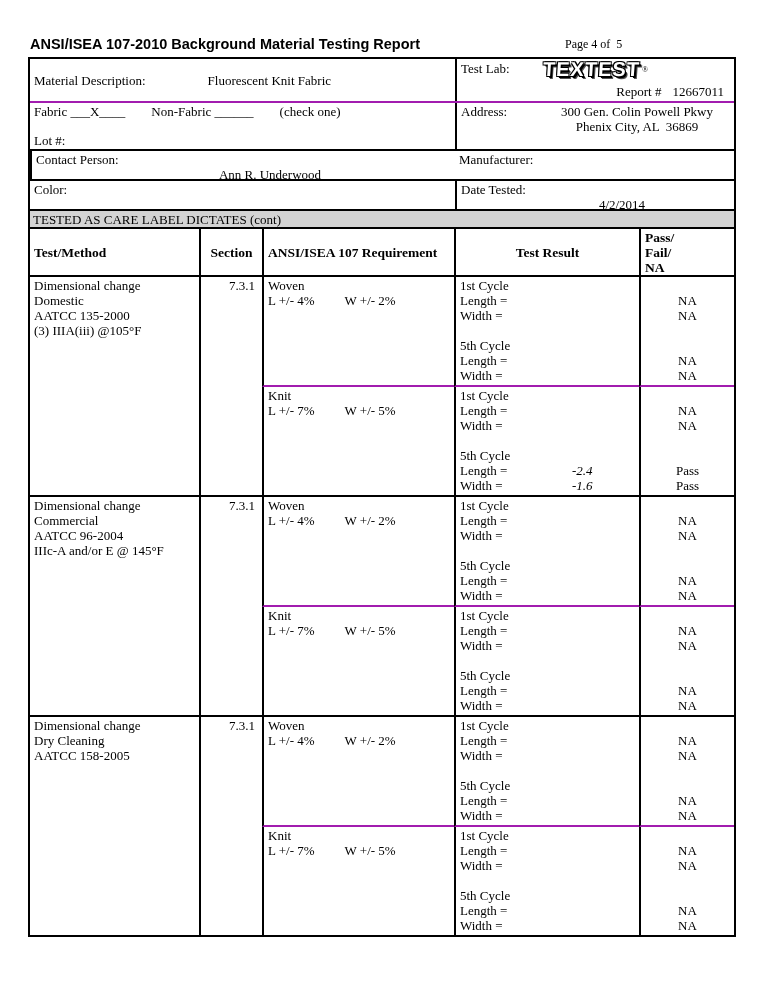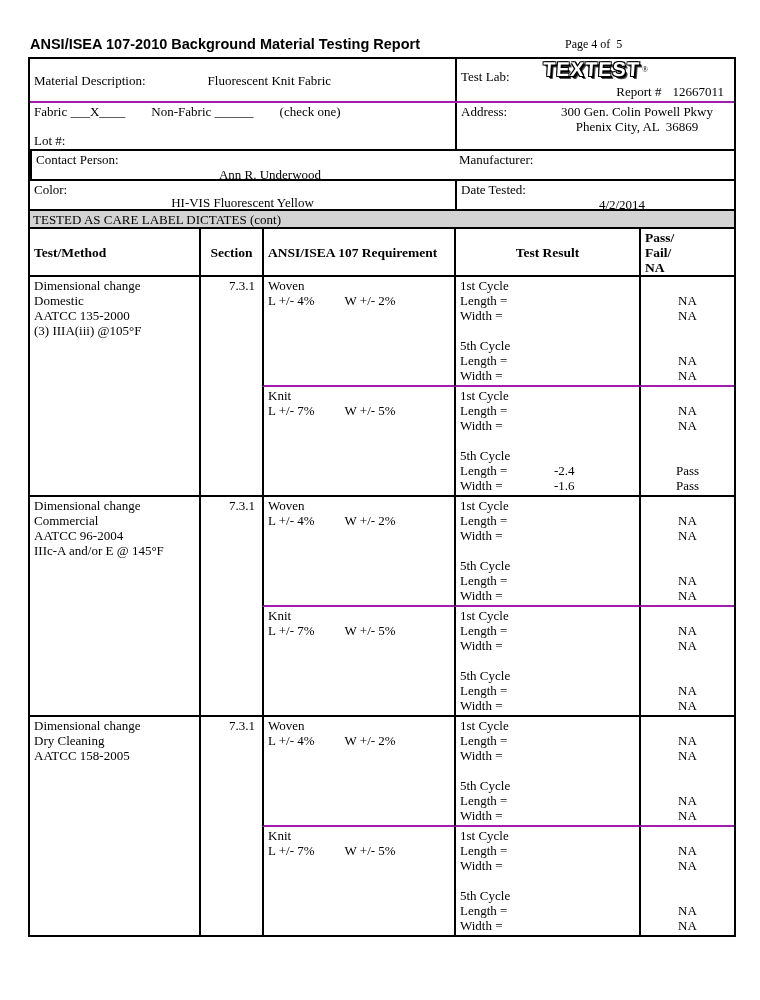--- a/index.html
+++ b/index.html
@@ -23,21 +23,21 @@
   .hcell.right { border-left:2px solid #000; }
 
   .vcenter { display:flex; align-items:center; }
   .mat-value { margin-left:62px; }
 
   .fabric-line { display:flex; white-space:pre;align-items:flex-end; }
   .nonfabric { margin-left:26px; }
   .checkone { margin-left:26px; }
   .lot { position:absolute; left:4px; bottom:1px; }
 
-  .testlab-label { position:absolute; left:4px; top:10px; }
+  .testlab-label { position:absolute; left:4px; top:2px; }
   .logo-wrap { position:absolute; left:0; right:0; top:3px; text-align:center; }
   .textest-logo {
     display:inline-block; font-family:"Liberation Sans", sans-serif; font-weight:bold;
     font-size:20px; letter-spacing:1px; color:#fff; transform:skewX(-4deg);
     text-shadow:-1px -1px 0 #000, 1px -1px 0 #000, -1px 1px 0 #000, 1px 1px 0 #000,
                  2px 2px 0 #000, 3px 3px 0 #555;
   }
   .logo-reg { font-size:8px; vertical-align:top; color:#000; text-shadow:none; margin-left:2px; }
   .report-line { position:absolute; right:10px; bottom:2px; display:flex; gap:11px; }
 
@@ -64,21 +64,21 @@
   .block:last-child { border-bottom:none; }
   .bcell { font-size:13px; line-height:15px; padding:1px 4px 2px 4px; }
   .method-cell { grid-column:1; grid-row:1/3; white-space:pre; }
   .section-cell { grid-column:2; grid-row:1/3; border-left:2px solid #000;padding-left:28px; }
   .req-cell { grid-column:3; border-left:2px solid #000; }
   .result-cell { grid-column:4; border-left:2px solid #000; position:relative; }
   .pass-cell { grid-column:5; border-left:2px solid #000; text-align:center; white-space:pre; }
   .r1 { grid-row:1; border-bottom:2px solid #a21caf; }
   .r2 { grid-row:2; }
   .labels { white-space:pre; }
-  .values { position:absolute; left:98px; top:1px; white-space:pre; }
+  .values { position:absolute; left:116px; top:1px; white-space:pre;font-style:italic; }
   .spec2 { margin-left:30px; }
 </style>
 </head>
 <body>
 
 <div class="page">
 
   <div class="doc-title">ANSI/ISEA 107-2010 Background Material Testing Report</div>
   <div class="page-num">Page 4 of  5</div>
 
@@ -123,21 +123,20 @@
         <div class="contact-value">Ann R. Underwood</div>
       </div>
       <div class="hcell">
         <span>Manufacturer:</span>
       </div>
     </div>
 
     <div class="hrow r4">
       <div class="hcell">
         <span>Color:</span>
-        <div class="color-value">HI-VIS Fluorescent Yellow</div>
       </div>
       <div class="hcell right">
         <span>Date Tested:</span>
         <div class="date-value">4/2/2014</div>
       </div>
     </div>
 
     <div class="banner">TESTED AS CARE LABEL DICTATES (cont)</div>
 
     <div class="colhdr">

